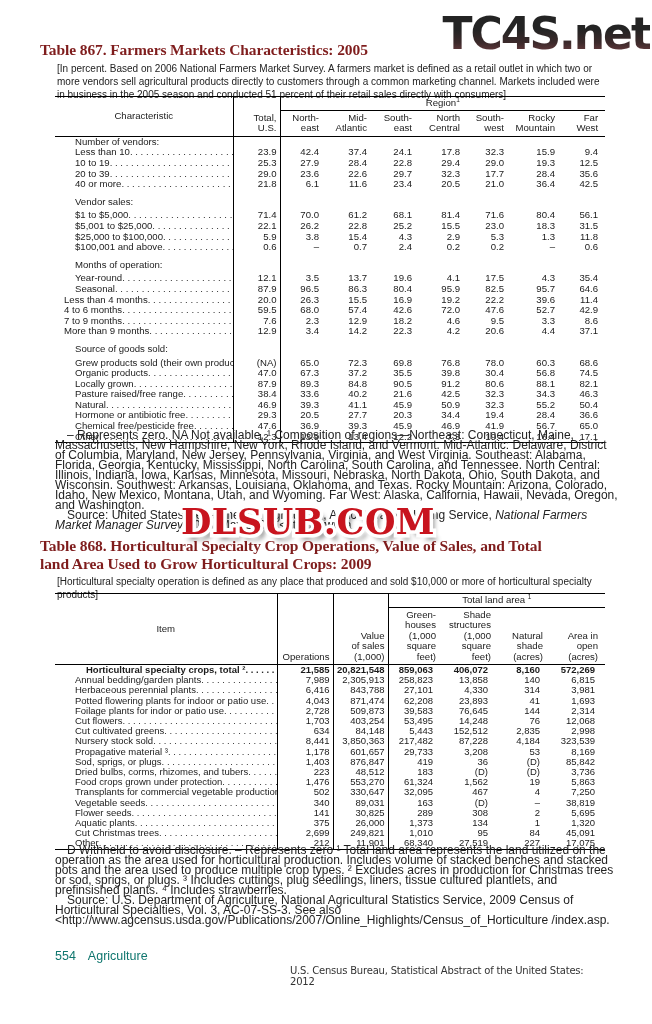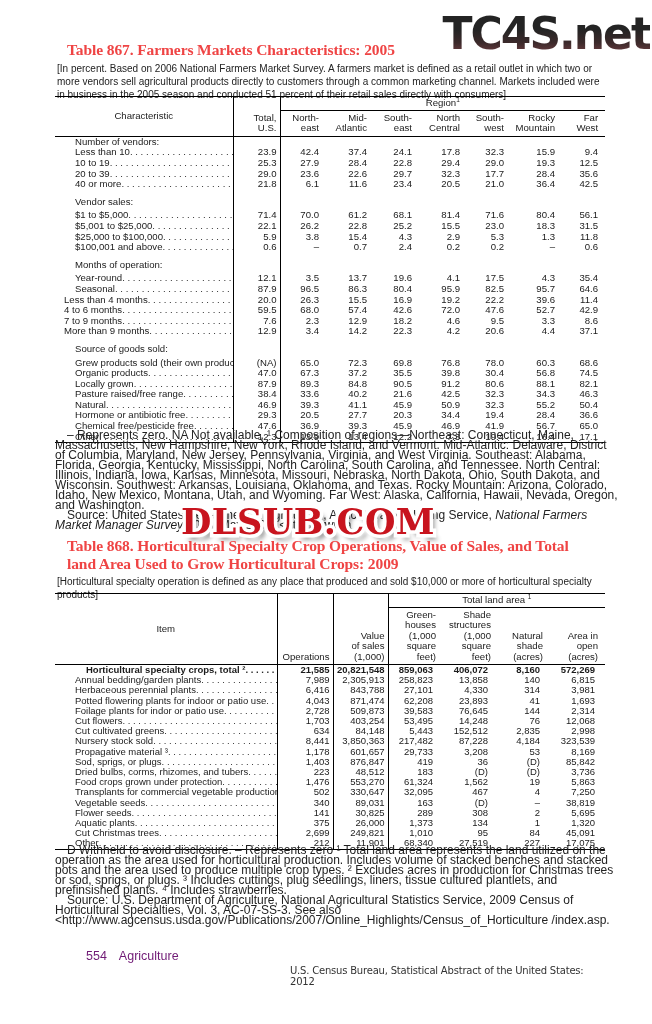--- a/index.html
+++ b/index.html
@@ -1,21 +1,21 @@
 <!DOCTYPE html>
 <html><head>
 <meta charset="utf-8">
 <style>
   html,body{margin:0;padding:0;background:#999;}
   .page{position:relative;width:652px;height:1024px;margin:0 auto;background:#fff;
         font-family:"Liberation Sans",sans-serif;color:#1b1b1b;overflow:hidden;}
 
   
-  .tbl-title{position:absolute;left:67px;margin:0;font-family:"Liberation Serif",serif;
-             font-weight:700;font-size:15.5px;line-height:17.5px;letter-spacing:-.1px;color:#ef4444;}
+  .tbl-title{position:absolute;left:40px;margin:0;font-family:"Liberation Serif",serif;
+             font-weight:700;font-size:15.5px;line-height:17.5px;letter-spacing:-.1px;color:#7f1d1d;}
   .t867-title{top:41px;width:560px;}
   .t868-title{top:537px;width:566px;}
   .note{position:absolute;left:57px;margin:0;font-size:10px;line-height:13px;color:#222;}
   .t867-note{top:62px;width:548px;}
   .t868-note{top:575px;width:566px;}
 
   
   table{border-collapse:collapse;table-layout:fixed;position:absolute;left:55px;width:550px;
         border-top:1.2px solid #000;border-bottom:1.2px solid #000;}
   .t867{top:96px;}
@@ -46,21 +46,21 @@
   .ind2 .lbl{padding-left:31px;}
   .lbl-cell{overflow:hidden;}
 
   
   .foot{position:absolute;left:55px;width:564px;font-size:12px;line-height:10px;color:#222;}
   .t867-foot{top:430px;}
   .t868-foot{top:845px;}
   .foot p{margin:0;text-indent:12px;}
 
   
-  .footer-left{position:absolute;top:949px;left:55px;font-size:12.5px;color:#701a75;margin-left:31px;}
+  .footer-left{position:absolute;top:949px;left:55px;font-size:12.5px;color:#0f766e;}
   .footer-left .pg{margin-right:12px;}
   .footer-source{position:absolute;top:965px;left:290px;width:320px;font-size:10px;color:#333;
                  font-family:"DejaVu Sans",sans-serif;letter-spacing:-.2px;}
 
   
   .wm{pointer-events:none;margin-top:10px;}
   .wm-tc4s{position:absolute;top:2px;right:2px;font-family:"DejaVu Sans",sans-serif;
            font-weight:700;font-size:44px;line-height:1;letter-spacing:-2px;
            background:linear-gradient(#242424 40%,#3c2a2b 70%,#6e3d41 95%);
            -webkit-background-clip:text;background-clip:text;color:transparent;}

